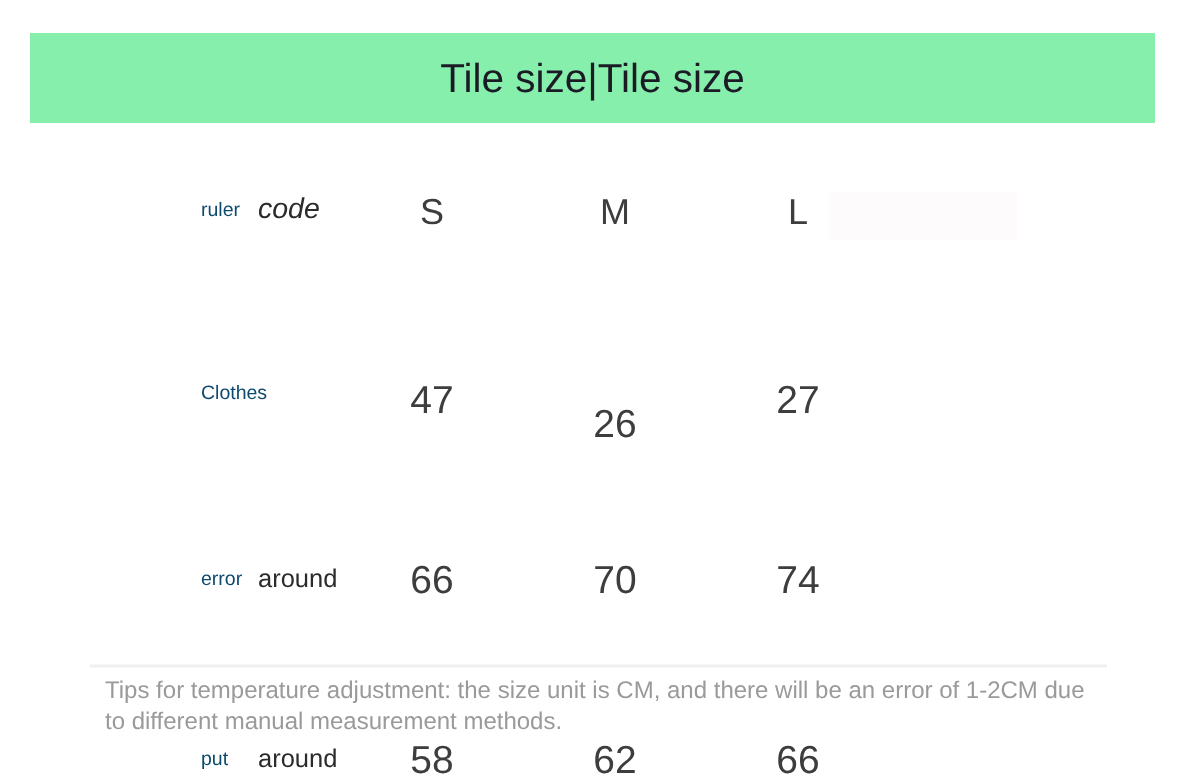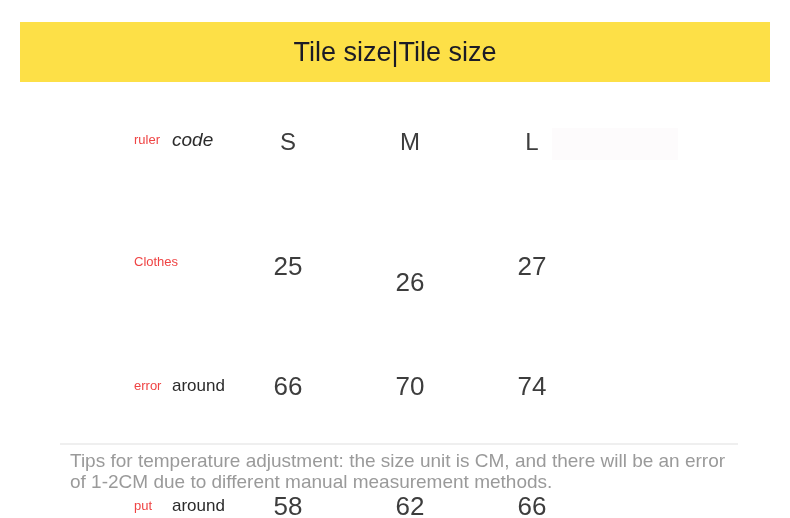--- a/index.html
+++ b/index.html
@@ -22,21 +22,21 @@
     background: #ffffff;
   }
 
   
   .title-band {
     position: absolute;
     left: 20px;
     top: 22px;
     width: 750px;
     height: 60px;
-    background: #fde047;
+    background: #86efac;
     display: flex;
     align-items: center;
     justify-content: center;
   }
   .title-text {
     font-size: 27px;
     color: #1b1b26;
     letter-spacing: 0px;
     white-space: pre;
     font-weight: 400;
@@ -58,21 +58,21 @@
     color: #3b3b3b;
     white-space: pre-wrap;
   }
 
   
   .c1 {
     left: 118px;
     width: 44px;
     font-size: 13px;
     line-height: 16px;
-    color: #ef4444;
+    color: #0c4a6e;
     padding-left: 16px;
   }
   
   .c2 {
     left: 172px;
     width: 80px;
     font-size: 17px;
     line-height: 20px;
     color: #2b2b2b;
   }
@@ -113,21 +113,21 @@
     top: 443px;
     width: 678px;
     height: 2px;
     background: #efefef;
   }
   .tips {
     position: absolute;
     left: 70px;
     top: 450px;
     width: 660px;
-    font-size: 19px;
+    font-size: 16px;
     line-height: 21px;
     color: #9a9a9a;
   }
 </style>
 </head>
 <body>
 
 <div class="page">
 
   <div class="title-band">
@@ -141,21 +141,21 @@
     <div class="row row-head">
       <div class="cell c1" style="top:22px;">ruler</div>
       <div class="cell c2" style="top:20px;font-style:italic;">code</div>
       <div class="cell cv cs" style="top:17px;">S</div>
       <div class="cell cv cm" style="top:17px;">M</div>
       <div class="cell cv cl" style="top:17px;">L</div>
     </div>
 
     <div class="row row-len">
       <div class="cell c1" style="top:84px; width:42px;">Clothes</div>
-      <div class="cell cv cs" style="top:81px;">25</div>
+      <div class="cell cv cs" style="top:81px;">47</div>
       <div class="cell cv cm" style="top:81px;margin-top:16px;">26</div>
       <div class="cell cv cl" style="top:81px;">27</div>
     </div>
 
     <div class="row">
       <div class="cell c1" style="top:148px;">error</div>
       <div class="cell c2" style="top:146px;">around</div>
       <div class="cell cv cs" style="top:141px;">66</div>
       <div class="cell cv cm" style="top:141px;">70</div>
       <div class="cell cv cl" style="top:141px;">74</div>

